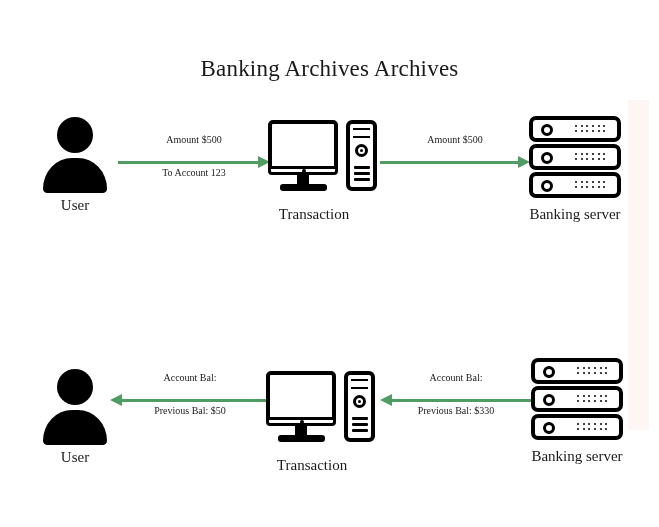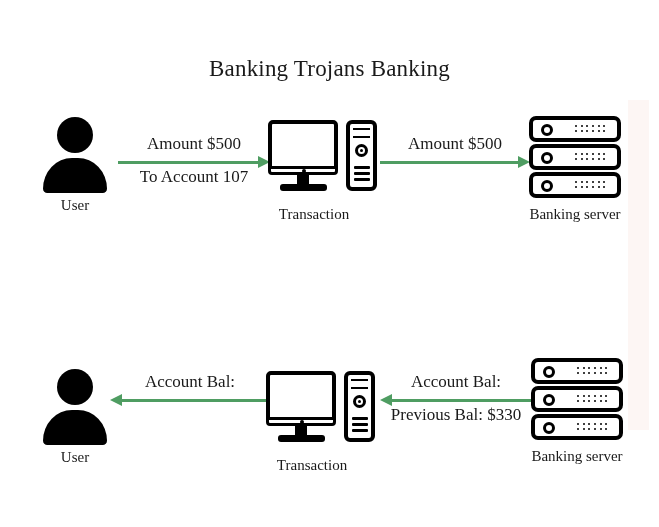--- a/index.html
+++ b/index.html
@@ -257,48 +257,48 @@
     border-left: 12px solid #4f9d62;
   }
   .arrow-head.left {
     border-right: 12px solid #4f9d62;
   }
   .arrow-text {
     position: absolute;
     left: 50%;
     transform: translateX(-50%);
     white-space: nowrap;
-    font-size: 17px;
+    font-size: 10px;
     color: #1a1a1a;
   }
   .arrow-text.top { top: -21px; }
   .arrow-text.bottom { top: 12px; }
 </style>
 </head>
 <body>
 
 <div id="canvas">
 
   <div class="right-band"></div>
 
-  <div class="title">Banking Trojans Banking</div>
+  <div class="title">Banking Archives Archives</div>
 
   <div class="node" style="left:43px; top:117px;">
     <div class="user-icon">
       <div class="user-head"></div>
       <div class="user-body"></div>
     </div>
     <div class="node-label" style="top:80px;">User</div>
   </div>
 
   <div class="arrow" style="left:118px; top:155px; width:152px;">
     <div class="arrow-line" style="left:0; width:140px;"></div>
     <div class="arrow-head right" style="left:140px;"></div>
     <div class="arrow-text top">Amount $500</div>
-    <div class="arrow-text bottom">To Account 107</div>
+    <div class="arrow-text bottom">To Account 123</div>
   </div>
 
   <div class="node" style="left:268px; top:118px;">
     <div class="computer-icon">
       <div class="monitor-screen"></div>
       <div class="monitor-chin"></div>
       <div class="monitor-neck"></div>
       <div class="monitor-base"></div>
       <div class="tower">
         <div class="tower-slot"></div>
@@ -381,20 +381,21 @@
       <div class="user-head"></div>
       <div class="user-body"></div>
     </div>
     <div class="node-label" style="top:80px;">User</div>
   </div>
 
   <div class="arrow" style="left:110px; top:393px; width:160px;">
     <div class="arrow-head left" style="left:0;"></div>
     <div class="arrow-line" style="left:11px; width:149px;"></div>
     <div class="arrow-text top">Account Bal:</div>
+    <div class="arrow-text bottom">Previous Bal: $50</div>
   </div>
 
   <div class="node" style="left:266px; top:369px;">
     <div class="computer-icon">
       <div class="monitor-screen"></div>
       <div class="monitor-chin"></div>
       <div class="monitor-neck"></div>
       <div class="monitor-base"></div>
       <div class="tower">
         <div class="tower-slot"></div>

